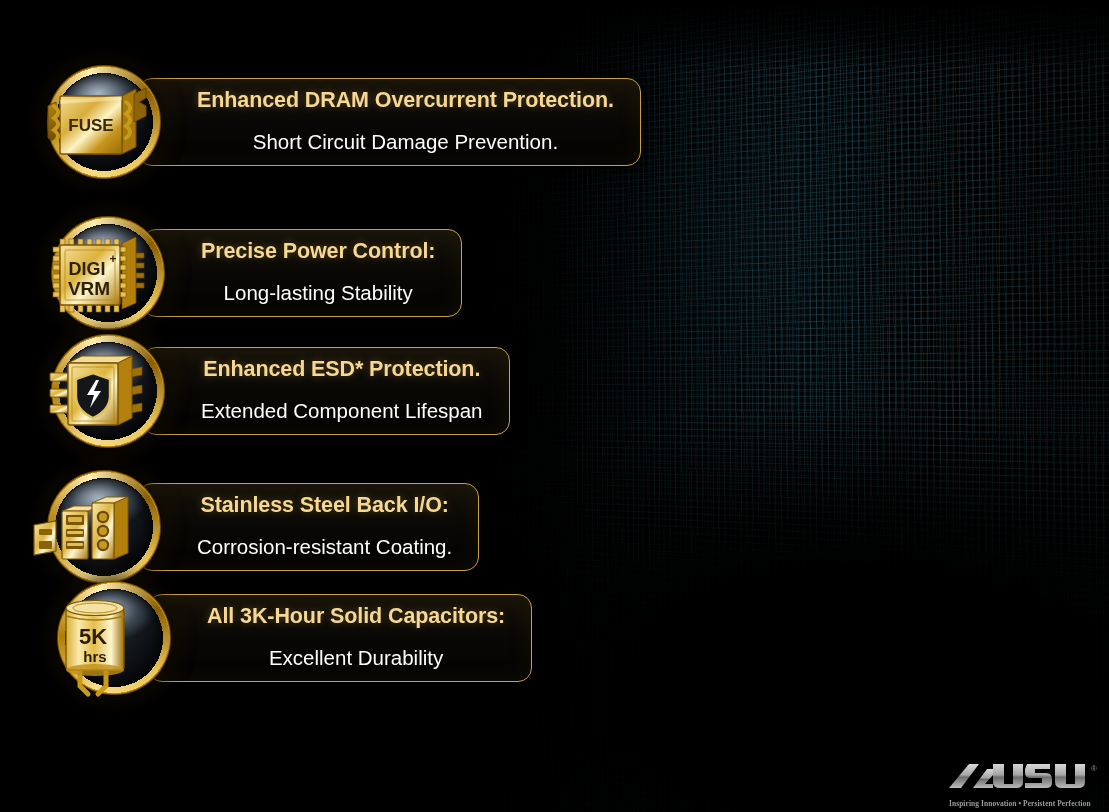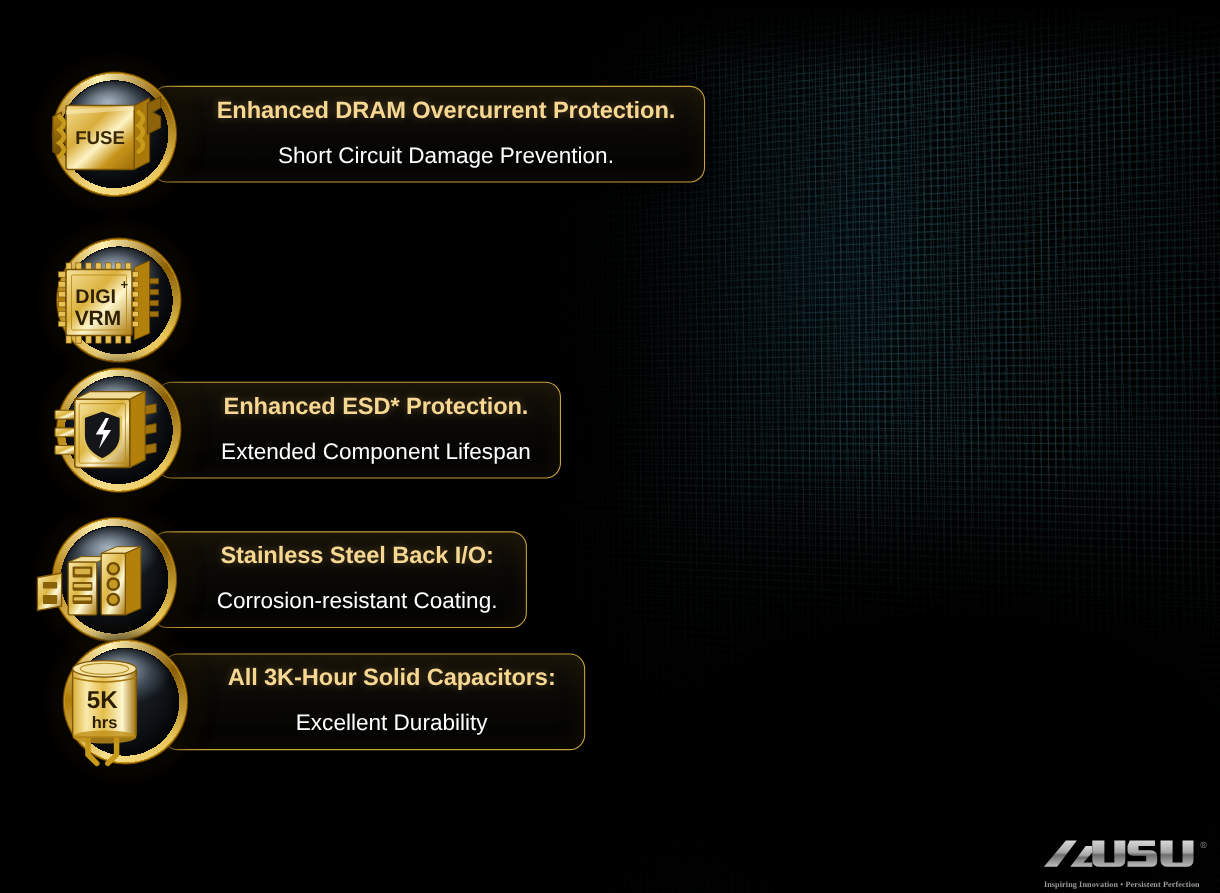--- a/index.html
+++ b/index.html
@@ -226,20 +226,24 @@
                 <rect x="85" y="75" width="7" height="5"></rect>
             </g>
             <rect x="26" y="28" width="60" height="60" rx="2" fill="url(#g2)" stroke="#7d5604" stroke-width="1.4"></rect>
             <rect x="31" y="33" width="50" height="50" rx="1" fill="none" stroke="#b98a16" stroke-width="0.8"></rect>
             <text x="53" y="58" font-family="'Liberation Sans',sans-serif" font-size="18" font-weight="bold" fill="#2e2103" text-anchor="middle">DIGI</text>
             <text x="79" y="46" font-family="'Liberation Sans',sans-serif" font-size="12" font-weight="bold" fill="#2e2103" text-anchor="middle">+</text>
             <text x="55" y="78" font-family="'Liberation Sans',sans-serif" font-size="19" font-weight="bold" fill="#2e2103" text-anchor="middle">VRM</text>
           </svg>
         </div>
       </div>
+      <div class="pill">
+        <div class="title">Precise Power Control:</div>
+        <div class="sub">Long-lasting Stability</div>
+      </div>
     </div>
 
     <div class="row" style="left:48px; top:471px;">
       <div class="badge">
         <div class="ring"></div>
           <div class="ring-gold"></div>
         <div class="art">
           <svg viewBox="0 0 148 112">
             <defs>
               <linearGradient id="g4" x1="0" y1="0" x2="1" y2="1">

